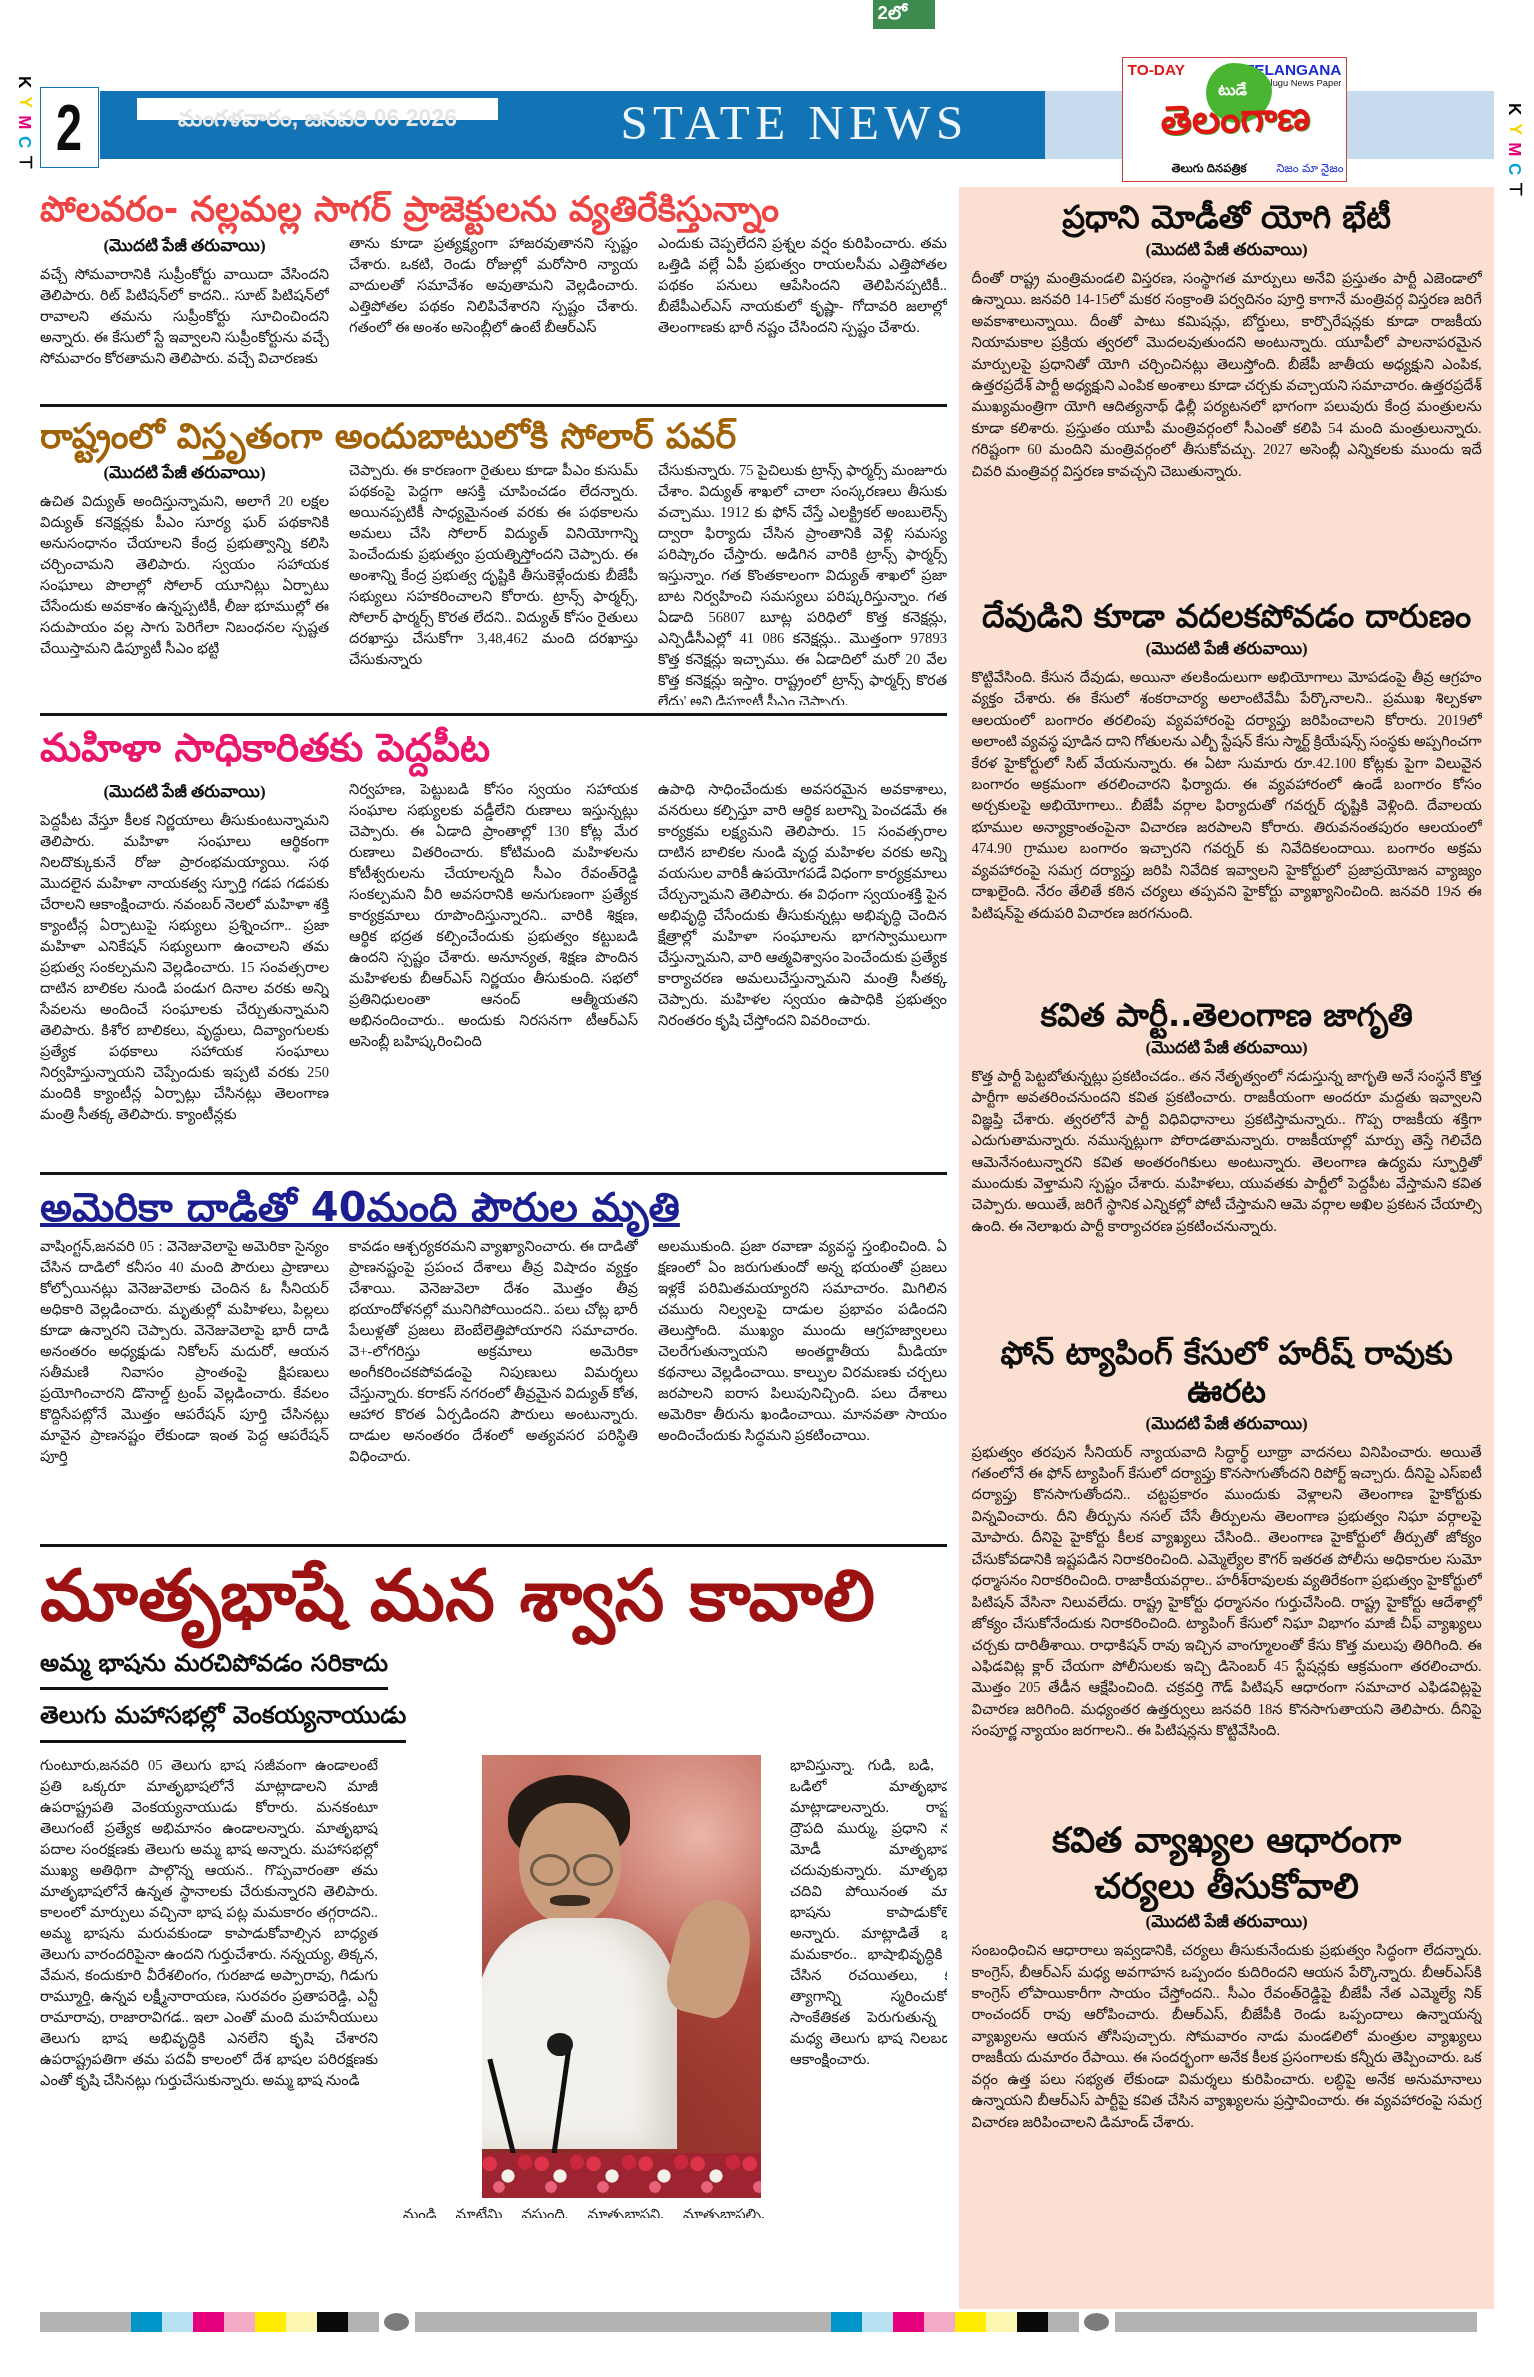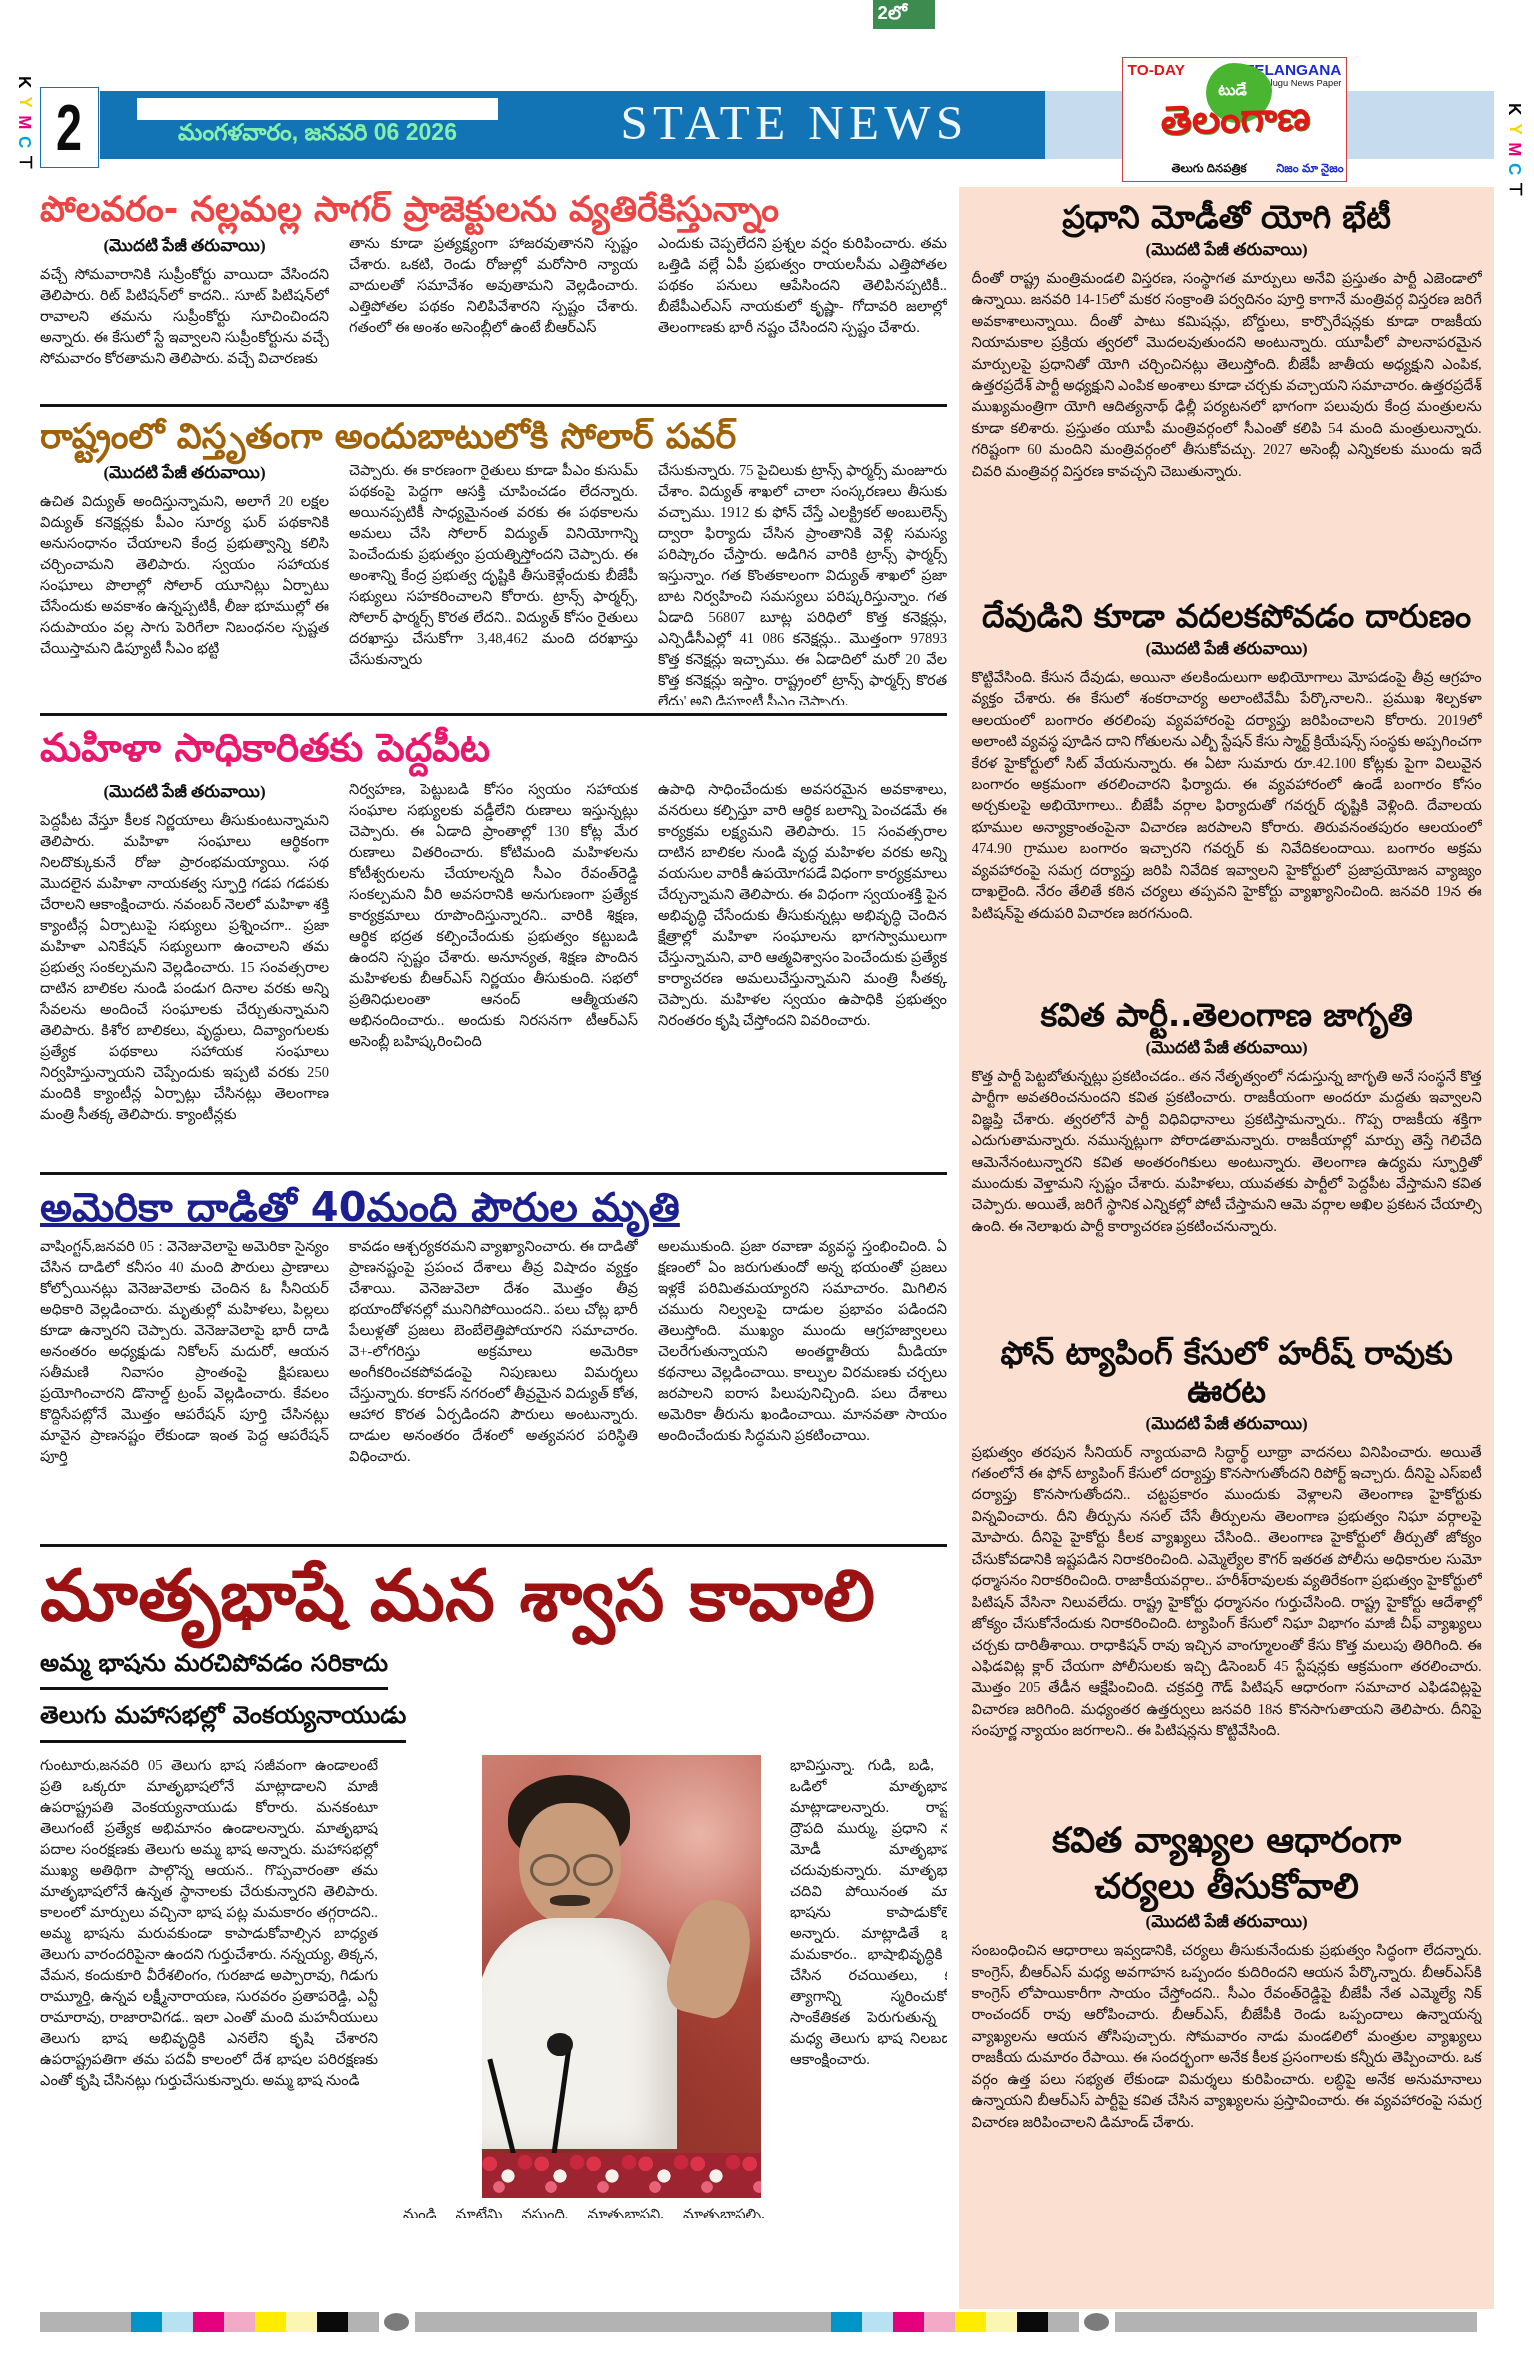--- a/index.html
+++ b/index.html
@@ -19,41 +19,41 @@
   .calib .seg{height:20px;}
   .calib .dot{width:25px;height:18.5px;border-radius:50%;margin:0 5.4px;flex:none;}
 
   
   .masthead{position:absolute;left:40px;top:91px;width:1454px;height:71px;}
   .pagenum-box{position:absolute;left:0;top:-3.9px;width:57px;height:79px;background:#fff;
                border:1.5px solid #1273b5;display:flex;align-items:center;justify-content:center;z-index:3;}
   .pagenum-box b{font:bold 65px "Liberation Sans",sans-serif;transform:scaleX(.72);color:#0d0d0d;}
   .blue-bar{position:absolute;left:60px;top:0;width:945px;height:68px;background:#1273b5;}
   .date-strip{position:absolute;left:37px;top:7px;width:361px;height:21.6px;background:#fff;}
-  .date-text{position:absolute;left:37px;top:28px;width:361px;text-align:center;color:#86efac;
+  .date-text{position:absolute;left:37px;top:14px;width:361px;text-align:center;color:#e5e5e5;
              font:bold 23px "Liberation Sans",sans-serif;}
   .state-news{position:absolute;left:463px;top:3.1px;width:463px;text-align:center;color:#eef6fc;
               font:400 49px "Liberation Serif",serif;letter-spacing:5.4px;}
   .lightblue-bar{position:absolute;left:1005px;top:0;width:449px;height:68px;background:#c6dcee;}
 
   
   .logo-box{position:absolute;left:1082px;top:-34px;width:225px;height:125px;background:#fff;
             border:1.5px solid #d04040;z-index:4;padding:3.1px 4.6px;box-sizing:border-box;font-family:"Liberation Sans",sans-serif;}
   .logo-row1{display:flex;justify-content:space-between;font-weight:bold;font-size:15.4px;}
   .logo-today{color:#e01818;}
   .logo-tg{color:#1a2bd0;}
   .logo-tag{font-size:9.3px;color:#111;text-align:right;margin-top:-1.5px;}
   .logo-map{position:absolute;left:83px;top:4.6px;width:66px;height:60px;background:#49b531;
             border-radius:42% 58% 52% 48%/50% 46% 54% 50%;}
   .logo-map span{position:absolute;left:12.3px;top:18.5px;color:#fff;font-weight:bold;font-size:15.4px;}
   .logo-script{position:absolute;left:6.2px;top:37px;width:213px;text-align:center;color:#e31616;
                font:bold 40px "DejaVu Sans",sans-serif;text-shadow:0.8px 0.8px 0 #3da12e;transform:rotate(-2deg);}
   .logo-row2{position:absolute;left:4.6px;bottom:3.1px;width:216px;display:flex;justify-content:space-between;font-size:11.6px;}
   .logo-b1{color:#111;font-weight:bold;margin-left:44px;}
-  .logo-b2{color:#1a2bd0;font-weight:bold;}
+  .logo-b2{color:#1a2bd0;font-weight:normal;}
 
   
   .content{position:absolute;left:40px;top:187px;width:1454px;height:2122px;display:flex;gap:12.3px;}
   .left-col{width:907px;flex:none;overflow:hidden;}
   .right-col{flex:1;background:#fbdfd1;padding:9.3px 12.3px;box-sizing:border-box;overflow:hidden;}
 
   .headline{font-family:"DejaVu Sans",sans-serif;font-weight:bold;line-height:1.18;}
   .byline{text-align:center;font-weight:bold;font-size:17px;color:#111;margin:3.1px 0 4.6px;}
   .bodytext{font-size:14.6px;line-height:1.44;color:#141414;text-align:justify;}
   .colrow{display:flex;gap:20px;overflow:hidden;}

